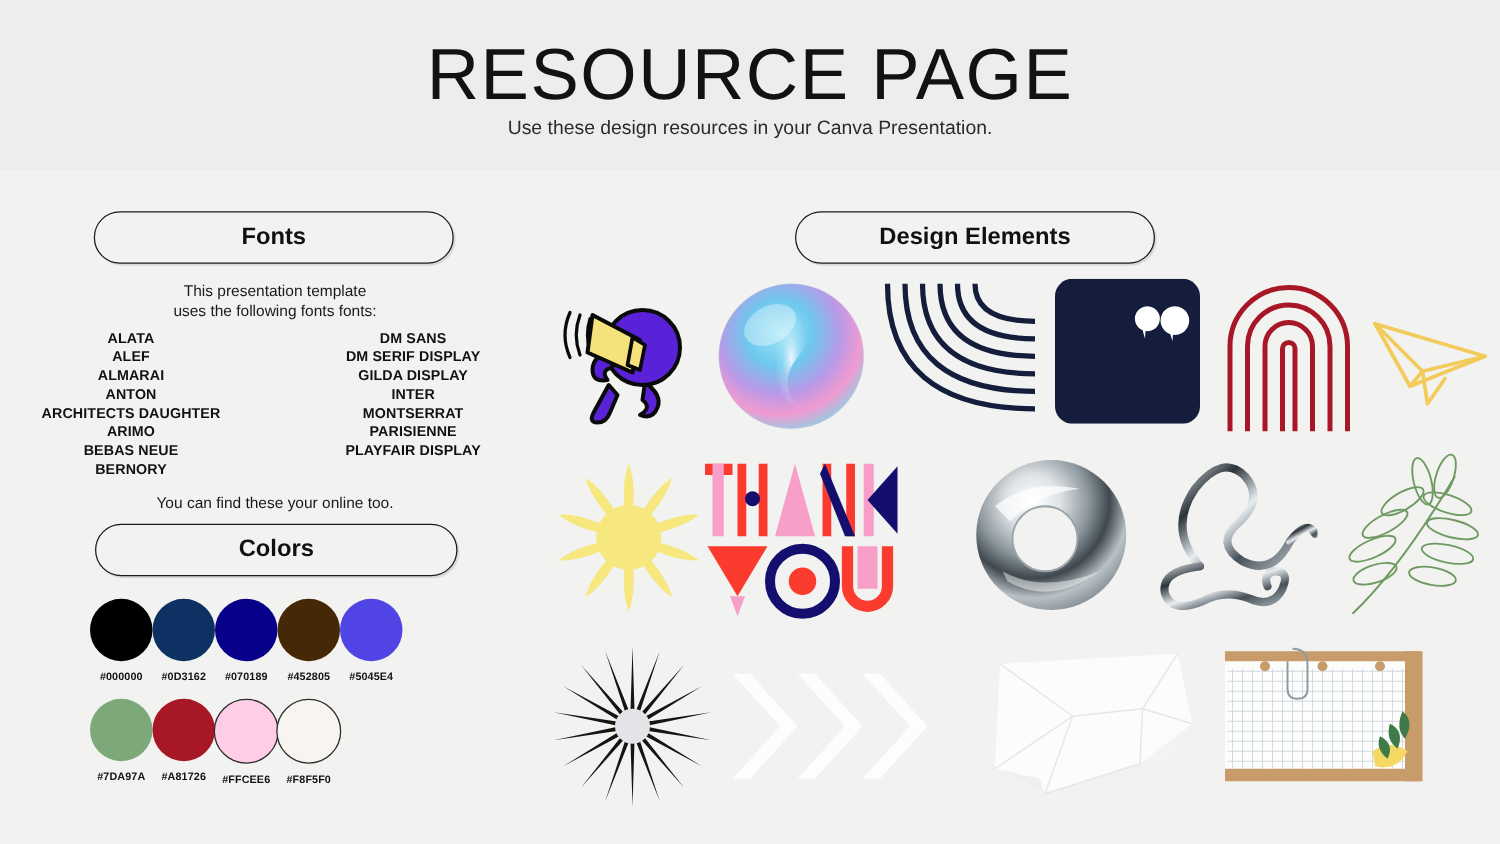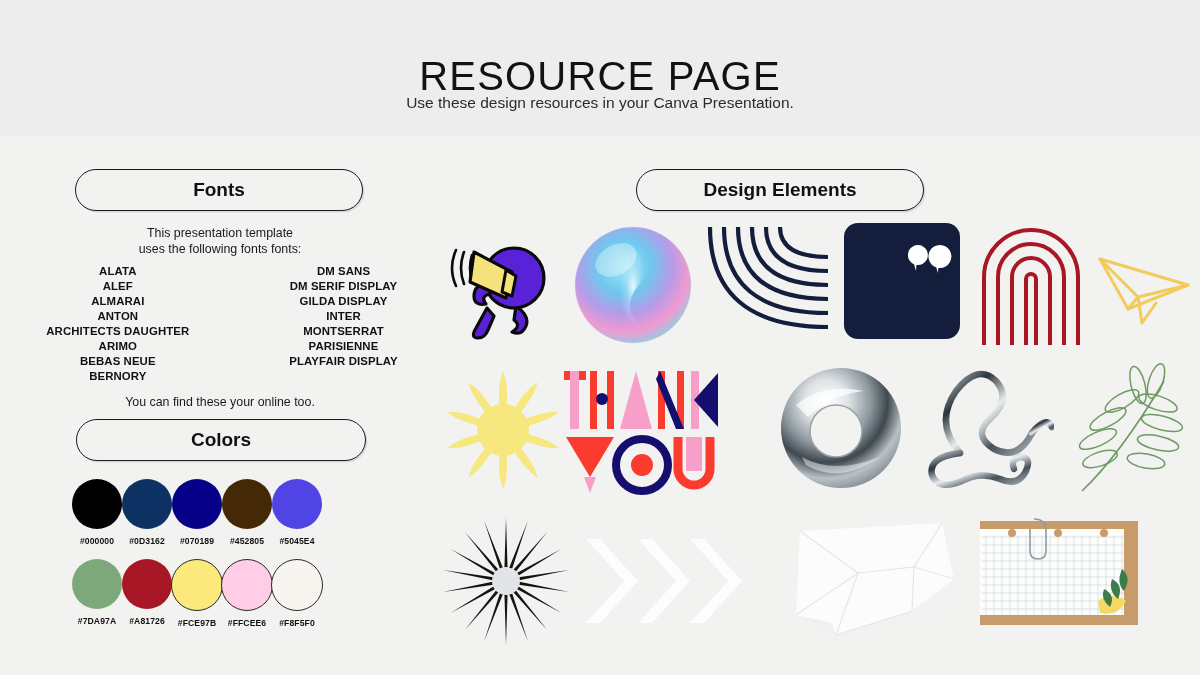--- a/index.html
+++ b/index.html
@@ -9,23 +9,22 @@
     font-family:"Liberation Sans", sans-serif;
     color:#111;
     position:relative;
   }
   .header-band{
     position:absolute;left:0;top:0;width:1200px;height:136px;
     background:#ededed;
   }
   .page-title{
     position:absolute;left:0;top:26px;width:1200px;text-align:center;
-    font-size:40px;font-weight:400;letter-spacing:1.2px;color:#121212;
+    font-size:58px;font-weight:400;letter-spacing:1.2px;color:#121212;
     font-family:"Liberation Sans", sans-serif;
-    margin-top:28px;
   }
   .page-subtitle{
     position:absolute;left:0;top:94px;width:1200px;text-align:center;
     font-size:15.5px;color:#2b2b2b;font-weight:400;
   }
 
   .pill{
     position:absolute;border:1.4px solid #1b1b1b;border-radius:22px;
     background:#f2f2f1;display:flex;align-items:center;justify-content:center;
     font-size:19px;font-weight:700;color:#111;
@@ -33,21 +32,21 @@
   }
   #pill-fonts{left:75px;top:169px;width:286px;height:40px;}
   #pill-colors{left:76px;top:403px;width:288px;height:40px;margin-top:16px;}
   #pill-elements{left:636px;top:169px;width:286px;height:40px;}
 
   .fonts-intro{
     position:absolute;left:30px;top:226px;width:380px;text-align:center;
     font-size:12.4px;line-height:15.5px;color:#1a1a1a;
   }
   .fonts-cols{
-    position:absolute;left:32px;top:264px;width:380px;
+    position:absolute;left:19px;top:264px;width:380px;
     display:flex;justify-content:center;gap:100px;
   }
   .fonts-col{display:flex;flex-direction:column;align-items:center;}
   .fonts-col div{font-size:11.4px;font-weight:700;line-height:15px;letter-spacing:.1px;white-space:nowrap;}
   .fonts-outro{
     position:absolute;left:30px;top:395px;width:380px;text-align:center;
     font-size:12.4px;color:#1a1a1a;
   }
 
   .swatch-grid{position:absolute;left:72px;top:479px;width:300px;}
@@ -123,24 +122,20 @@
       </div>
     </div>
   <div class="swatch-row" id="swatch-row-2">
       <div class="swatch">
         <div class="dot" style="background: rgb(125, 169, 122);"></div>
         <div class="code">#7DA97A</div>
       </div>
       <div class="swatch">
         <div class="dot" style="background: rgb(168, 23, 38);"></div>
         <div class="code">#A81726</div>
-      </div>
-      <div class="swatch">
-        <div class="dot" style="background: rgb(252, 233, 123); border: 1px solid rgb(42, 42, 42);"></div>
-        <div class="code">#FCE97B</div>
       </div>
       <div class="swatch">
         <div class="dot" style="background: rgb(255, 206, 230); border: 1px solid rgb(42, 42, 42);"></div>
         <div class="code">#FFCEE6</div>
       </div>
       <div class="swatch">
         <div class="dot" style="background: rgb(248, 245, 240); border: 1px solid rgb(42, 42, 42);"></div>
         <div class="code">#F8F5F0</div>
       </div>
     </div>

